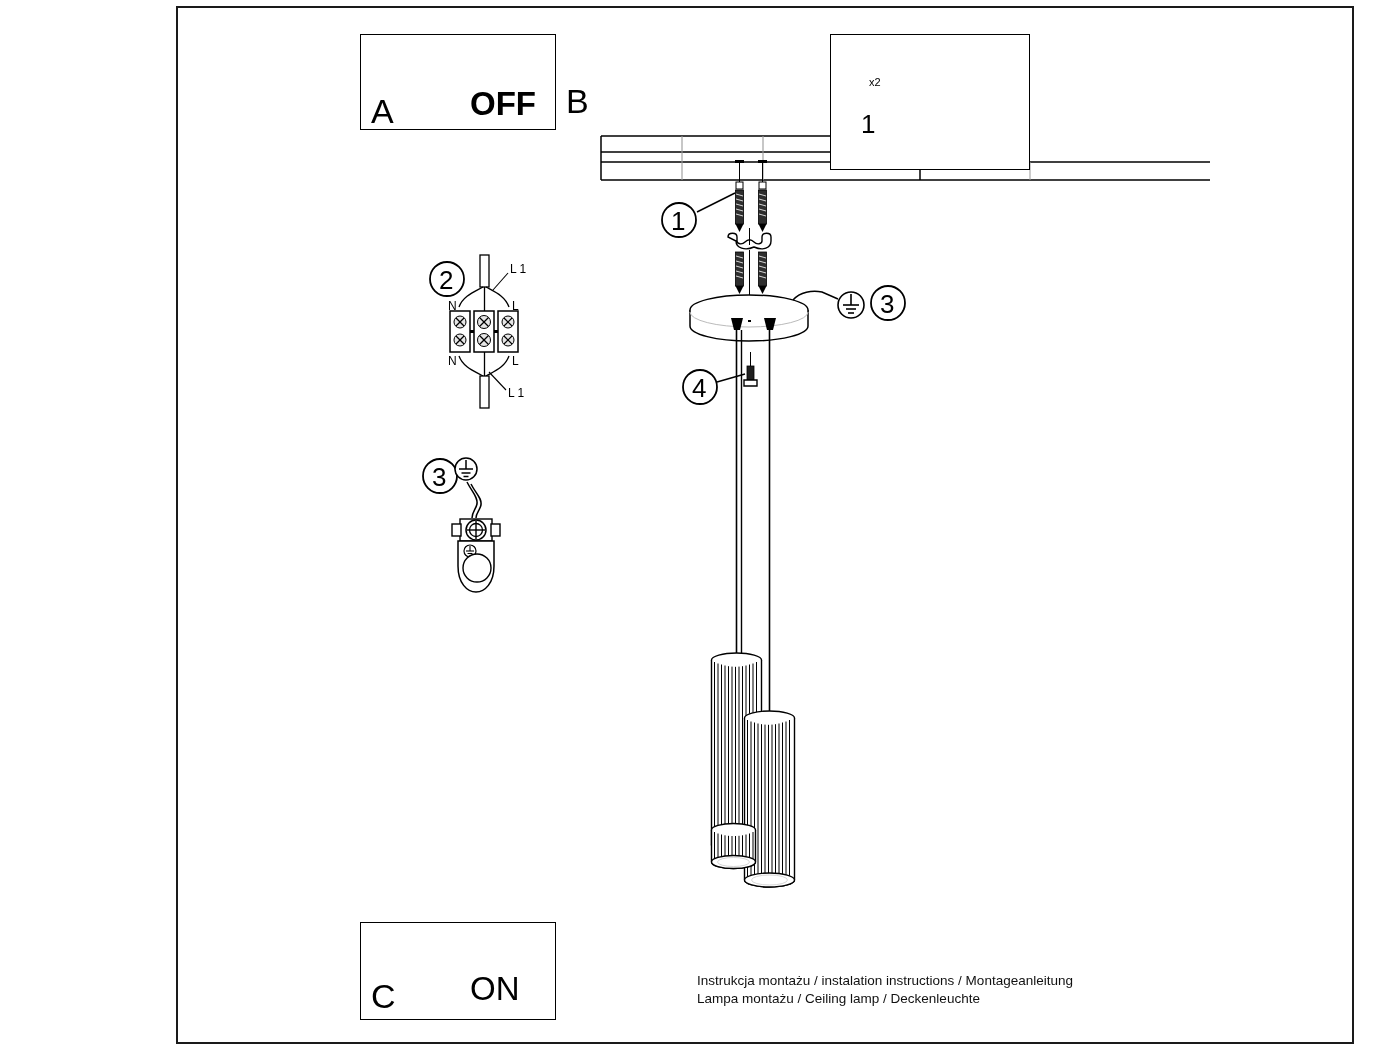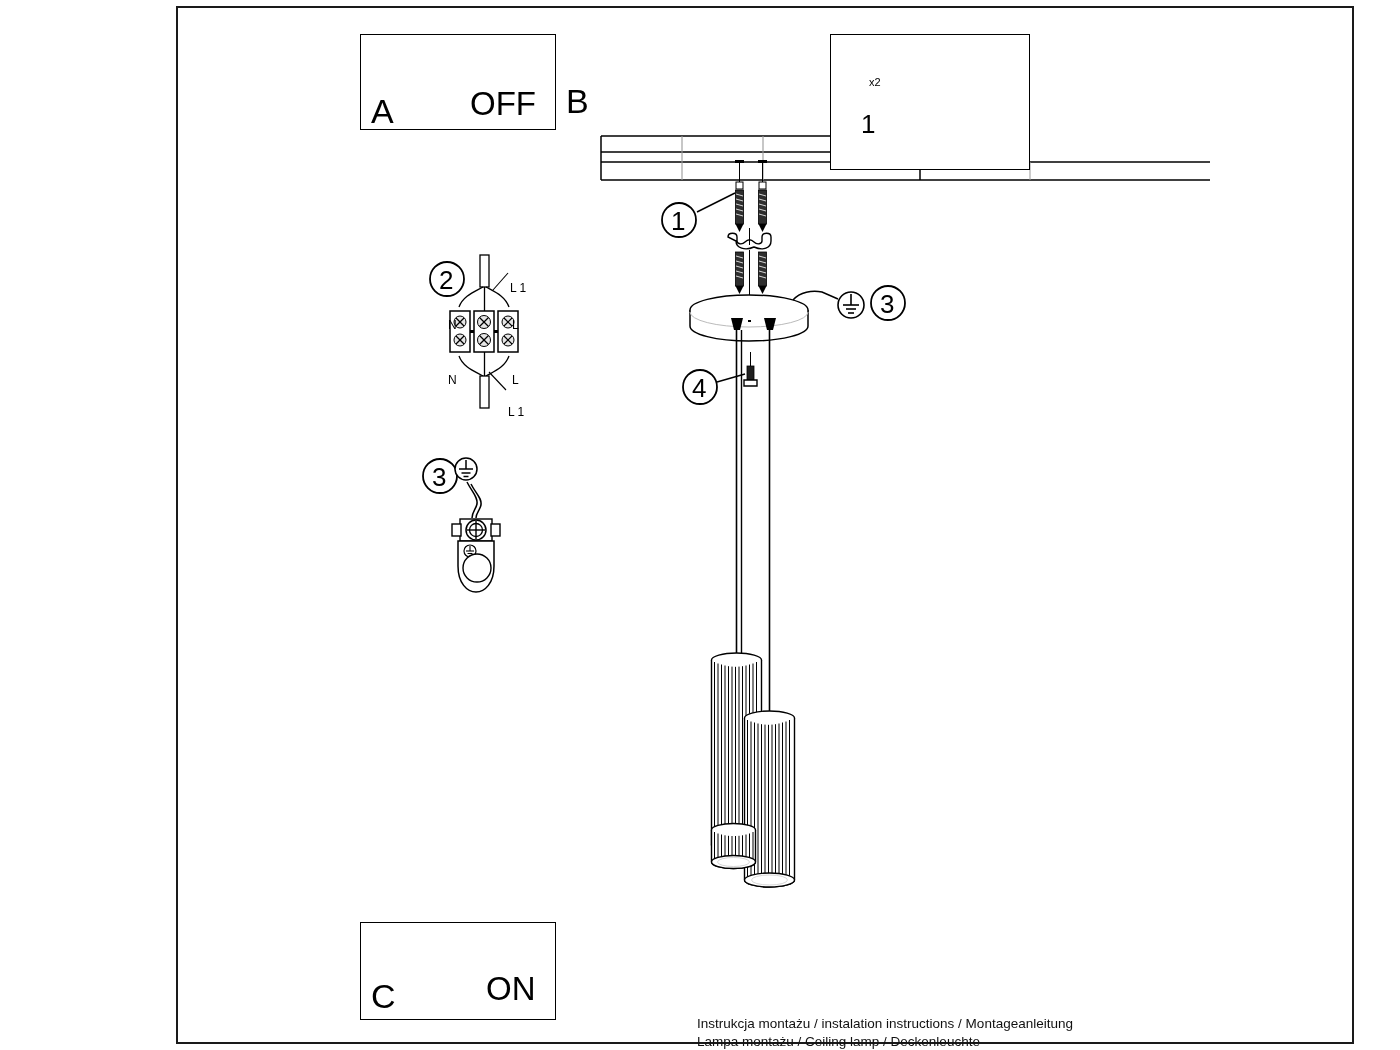--- a/index.html
+++ b/index.html
@@ -5,22 +5,22 @@
   html,body{margin:0;padding:0;background:#ffffff;}
   body{width:1400px;height:1050px;font-family:"Liberation Sans",sans-serif;position:relative;overflow:hidden;}
   #sheet{position:absolute;left:0;top:0;width:1400px;height:1050px;}
   .page-border{position:absolute;left:176px;top:6px;width:1178px;height:1038px;border:2px solid #1a1a1a;box-sizing:border-box;}
   svg.layer{position:absolute;left:0;top:0;width:1400px;height:1050px;pointer-events:none;}
   .lbl{position:absolute;font-family:"Liberation Sans",sans-serif;color:#000;white-space:pre;}
   .big-letter{font-size:34px;font-weight:400;letter-spacing:0px;}
   .onoff{font-size:33px;font-weight:400;}
   .stepnum{font-size:26px;}
   .tiny{font-size:11px;margin-top:12px;}
-  .wire-lbl{font-size:12px;margin-top:19px;}
-  .footer{position:absolute;left:697px;top:972px;font-size:13.5px;line-height:18px;color:#111;margin-top:43px;}
+  .wire-lbl{font-size:12px;}
+  .footer{position:absolute;left:697px;top:972px;font-size:13.5px;line-height:18px;color:#111;}
   .boxA{position:absolute;left:360px;top:34px;width:196px;height:96px;border:1.6px solid #000;box-sizing:border-box;background:#fff;}
   .boxTR{position:absolute;left:830px;top:34px;width:200px;height:136px;border:1.6px solid #000;box-sizing:border-box;background:#fff;}
   .boxC{position:absolute;left:360px;top:922px;width:196px;height:98px;border:1.6px solid #000;box-sizing:border-box;background:#fff;}
 </style>
 </head>
 <body>
 
 <div id="sheet">
 
   <div class="page-border"></div>
@@ -469,26 +469,26 @@
       <path d="M500,1000 C503,984 497,968 481,960" fill="none" stroke="#000" stroke-width="3.2" stroke-linecap="round"></path>
       <path d="M475,954 L490,961 L483,968 L482,960 Z" fill="#fff" stroke="#000" stroke-width="2.4" stroke-linejoin="round"></path>
     </g>
   </svg>
 
   <div class="boxA"></div>
   <div class="boxTR"></div>
   <div class="boxC"></div>
 
   <div class="lbl big-letter" style="left:371px;top:92px;">A</div>
-  <div class="lbl onoff" style="left:470px;top:85px;">OFF</div>
+  <div class="lbl onoff" style="left:470px;top:85px;font-weight:bold;">OFF</div>
 
   <div class="lbl big-letter" style="left:566px;top:82px;">B</div>
 
   <div class="lbl big-letter" style="left:371px;top:977px;">C</div>
-  <div class="lbl onoff" style="left:470px;top:970px;margin-left:16px;">ON</div>
+  <div class="lbl onoff" style="left:470px;top:970px;">ON</div>
 
   <div class="lbl tiny" style="left:869px;top:64px;">x2</div>
 
   <div class="lbl stepnum" style="left:861px;top:109px;">1</div>
   <div class="lbl stepnum" style="left:671px;top:206px;">1</div>
   <div class="lbl stepnum" style="left:439px;top:265px;">2</div>
   <div class="lbl stepnum" style="left:880px;top:289px;">3</div>
   <div class="lbl stepnum" style="left:692px;top:373px;">4</div>
   <div class="lbl stepnum" style="left:432px;top:462px;">3</div>
 

